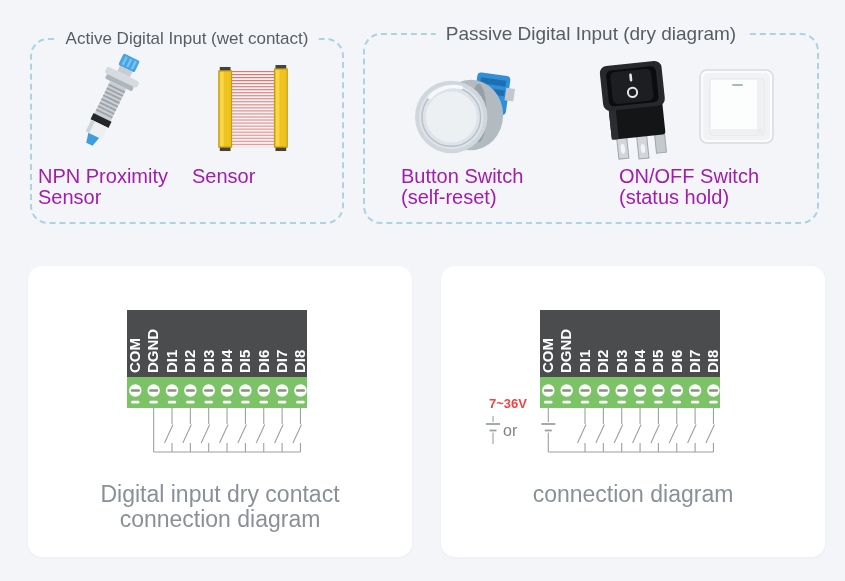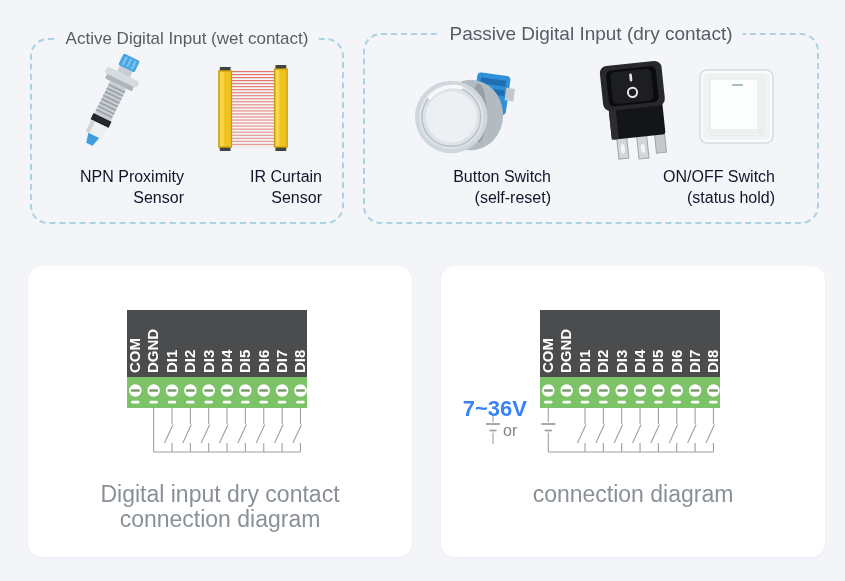--- a/index.html
+++ b/index.html
@@ -4,29 +4,29 @@
 <style>
   html,body{margin:0;padding:0;}
   body{width:845px;height:581px;overflow:hidden;background:#f3f5f9;
        font-family:"Liberation Sans",sans-serif;}
   #app{position:relative;width:845px;height:581px;background:#f3f5f9;}
   .dashed-box{position:absolute;border:2px dashed #abd3e4;border-radius:18px;text-decoration:underline;}
   .legend{position:absolute;left:50%;top:0;transform:translate(-50%,-55%);
           background:#f3f5f9;padding:0 10px;white-space:nowrap;color:#575d64;}
   .legend.sz-s{font-size:17px;}
   .legend.sz-l{font-size:19px;}
-  .item-label{position:absolute;text-align:right;color:#0f172a;font-size:16px;line-height:21px;}
+  .item-label{position:absolute;text-align:left;color:#a21caf;font-size:20px;line-height:21px;}
   .card{position:absolute;width:384px;height:291px;background:#ffffff;border-radius:14px;
         box-shadow:0 1px 3px rgba(40,60,90,.04);}
   .card svg.diagram{position:absolute;left:0;top:0;}
   .caption{position:absolute;left:0;right:0;top:216px;text-align:center;
            color:#8a9097;font-size:23px;line-height:25px;}
   .img{position:absolute;}
   .power-label{position:absolute;left:0;top:130px;width:86px;text-align:right;
-               font-size:22px;font-weight:700;color:#3b82f6;}
+               font-size:13px;font-weight:700;color:#ef4444;}
   .or-label{position:absolute;left:62px;top:156px;width:28px;text-align:left;
             font-size:16px;color:#7d838a;}
 </style>
 </head>
 <body>
 
 <div id="app">
 
   <div class="dashed-box" style="left:30px;top:38px;width:310px;height:182px;">
     <span class="legend sz-s">Active Digital Input (wet contact)</span>
@@ -75,27 +75,26 @@
         <rect x="10.5" y="7" width="3.5" height="76" fill="#f7d84d"></rect>
         <rect x="67.5" y="5" width="3.5" height="78" fill="#f7d84d"></rect>
       </svg>
     </div>
 
     <div class="item-label" style="left:6px;top:126px;width:146px;">
       <div>NPN Proximity</div>
       <div>Sensor</div>
     </div>
     <div class="item-label" style="left:160px;top:126px;width:130px;">
-      <div>IR Curtain</div>
       <div>Sensor</div>
     </div>
   </div>
 
   <div class="dashed-box" style="left:363px;top:33px;width:452px;height:187px;">
-    <span class="legend sz-l">Passive Digital Input (dry contact)</span>
+    <span class="legend sz-l">Passive Digital Input (dry diagram)</span>
 
     <div class="img" style="left:45px;top:33px;width:106px;height:92px;">
       <svg width="106" height="92" viewBox="0 0 108 94">
         <g transform="rotate(8 82 28)">
           <rect x="66" y="6" width="34" height="40" rx="4" fill="#2f8fd9"></rect>
           <rect x="70" y="11" width="26" height="6" fill="#1e6fb2"></rect>
           <rect x="70" y="21" width="26" height="6" fill="#1e6fb2"></rect>
           <rect x="97" y="18" width="9" height="13" fill="#c2c8cd"></rect>
         </g>
         <ellipse cx="62" cy="48" rx="33" ry="36" fill="#b2bac2"></ellipse>

